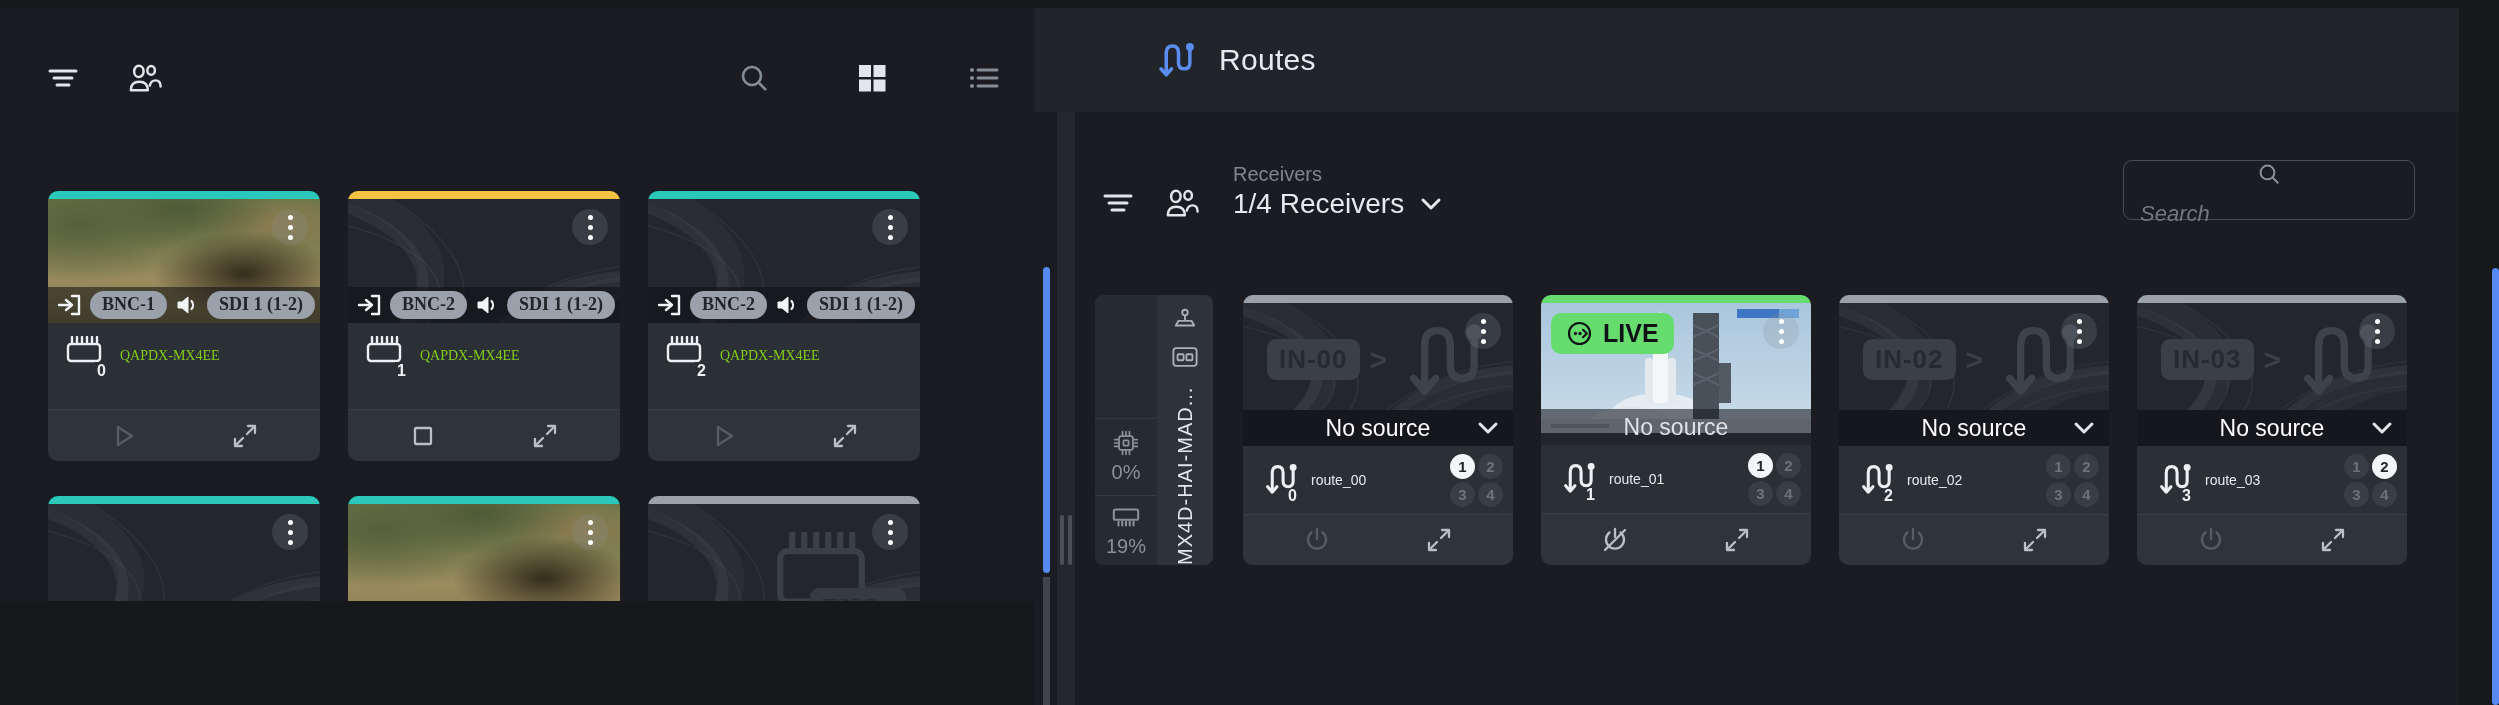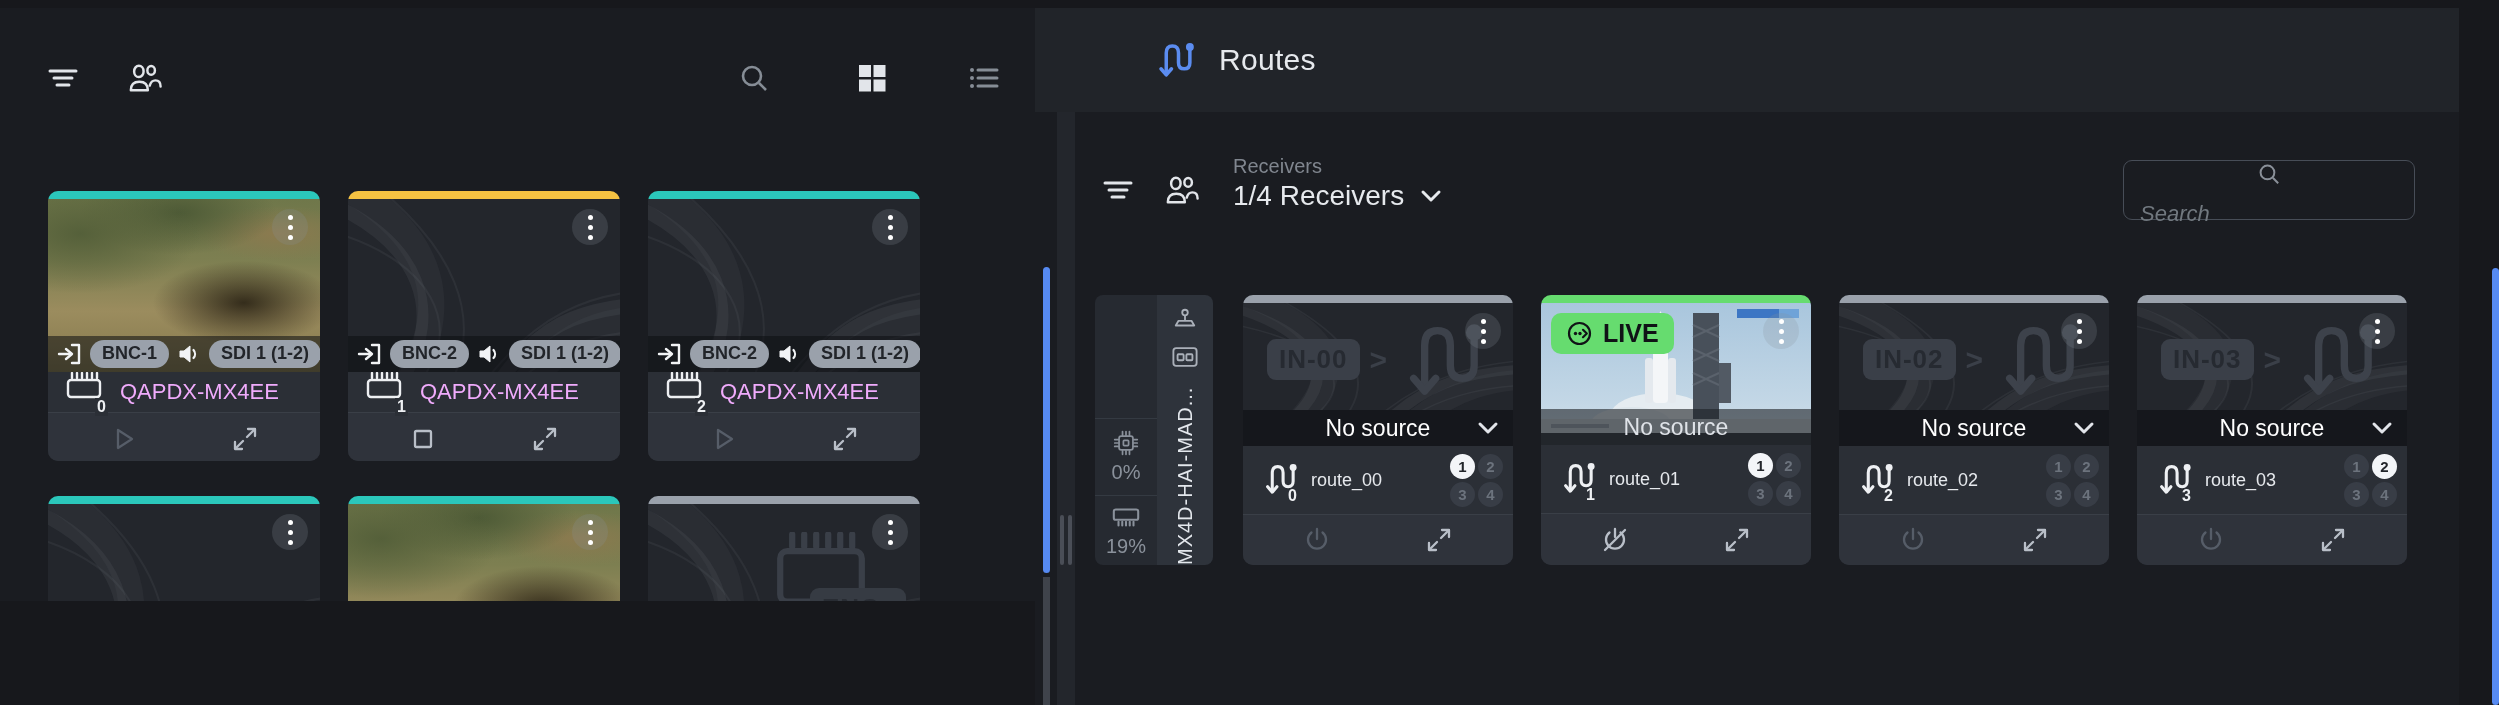--- a/index.html
+++ b/index.html
@@ -10,21 +10,21 @@
   #panel-sources { left:0; width:1037px; }
   #panel-routes  { left:1035px; width:1424px; }
 
   .panel-header { height:104px; background:#212429; display:flex; align-items:center;
     gap:28px; padding-left:108px; }
   .panel-title { font-size:30px; font-weight:500; color:#e6e9ed; letter-spacing:.3px; }
   .panel-body { height:593px; background:#1a1c21; position:relative; overflow:hidden; }
 
   .toolbar { position:absolute; left:0; right:0; display:flex; }
   #panel-sources .toolbar { top:44px; height:52px; align-items:center; padding:0 36px 0 46px; gap:48px; }
-  #panel-routes  .toolbar { top:18px; align-items:center; padding:0 44px 0 66px; gap:30px; }
+  #panel-routes  .toolbar { top:18px; align-items:flex-end; padding:0 44px 0 66px; gap:30px; }
 
   .tbicon { width:34px; height:34px; color:#e2e5ea; display:inline-block; flex:none; cursor:pointer; }
   .tbicon.dim { color:#868d96; }
   .tbicon svg { width:100%; height:100%; display:block; }
   #panel-routes .toolbar .tbicon { margin-top:30px; }
 
   .grow { flex:1; }
 
   .receivers-block { display:flex; flex-direction:column; gap:2px; margin-left:4px; cursor:pointer; }
   .receivers-label { font-size:20px; color:#80868f; }
@@ -43,21 +43,21 @@
   #src-row1 { left:48px; top:183px; }
   #src-row2 { left:48px; top:488px; }
   #route-row { left:208px; top:183px;text-align:right; }
 
   .card { width:272px; height:270px; border-radius:10px; background:#2b2f36;
     overflow:hidden; position:relative; display:flex; flex-direction:column; }
   .route-card { width:270px; }
   .topbar { height:8px; flex:none; background:#9aa1ab; }
 
   .thumb { position:relative; flex:none; background:#23262c; overflow:hidden; }
-  .src-thumb { height:173px; }
+  .src-thumb { height:124px;font-family:Liberation Serif, serif; }
   .rt-thumb  { height:107px; }
   .live-thumb{ height:142px; }
   .waves-bg, .waves-bg svg { position:absolute; inset:0; width:100%; height:100%; }
 
   .safari { background:
     radial-gradient(ellipse 130px 60px at 72% 60%, rgba(35,28,16,.85), rgba(35,28,16,0) 70%),
     radial-gradient(ellipse 160px 80px at 12% 20%, #55603a, rgba(85,96,58,0) 75%),
     radial-gradient(ellipse 140px 60px at 48% 8%, #4d5a36, rgba(77,90,54,0) 70%),
     radial-gradient(ellipse 120px 40px at 85% 20%, #8c7a4f, rgba(140,122,79,0) 70%),
     linear-gradient(180deg,#6f774a 0%,#7d7f51 35%,#9b8c5e 65%,#8e8154 85%,#7d744b 100%); }
@@ -74,21 +74,21 @@
   .bandicon { width:26px; height:26px; color:#f2f4f6; flex:none; }
   .bandicon svg { width:100%; height:100%; }
   .push { margin-left:auto; }
 
   .title-row { height:65px; display:flex; align-items:center; gap:16px; padding:0 16px;
     background:#2b2f36; }
   .chipwrap { position:relative; width:40px; height:40px; flex:none; color:#eef0f3; }
   .chipwrap svg { width:40px; height:34px; }
   .chipnum { position:absolute; right:-4px; bottom:-4px; font-size:16px; font-weight:bold;
     color:#eef0f3; background:#2b2f36; padding:0 2px; }
-  .card-title { font-size:22px; color:#f0abfc; }
+  .card-title { font-size:14px; color:#84cc16;font-family:Liberation Serif, serif; }
 
   .cfooter { margin-top:auto; height:52px; flex:none; border-top:1px solid #3a3f47;
     background:#2f333b; display:flex; align-items:center; justify-content:center; gap:90px; }
   .fbtn { width:32px; height:32px; border:none; background:transparent; padding:0; cursor:pointer; }
   .fbtn svg { width:100%; height:100%; }
   .fbtn.dim { color:#565d68; }
   .fbtn.lit { color:#b9bfc8; }
 
   .ghost { position:absolute; inset:0; display:flex; align-items:center; justify-content:center;
     gap:10px; padding-top:6px; }
@@ -105,21 +105,21 @@
   .srcrow .chev { position:absolute; right:14px; top:11px; width:22px; height:14px; color:#e2e5ea; }
   .live-band { position:absolute; left:0; right:0; bottom:0; height:36px;
     background:rgba(28,31,36,.6); display:flex; align-items:center; justify-content:center;
     font-size:23px; color:#dfe3e8; }
 
   .route-row { height:68px; flex:none; background:#2b2f36; display:flex; align-items:center;
     gap:14px; padding:0 10px 0 14px; }
   .rticon { position:relative; width:40px; height:46px; flex:none; color:#eef0f3; }
   .rticon svg { width:34px; height:40px; margin-top:2px; }
   .rtnum { position:absolute; right:0px; bottom:-2px; font-size:16px; font-weight:bold; color:#eef0f3; }
-  .route-name { font-size:18px; color:#e6e9ed; }
+  .route-name { font-size:14px; color:#e6e9ed; }
   .outgrid { margin-left:auto; display:grid; grid-template-columns:25px 25px; gap:3px; }
   .out-badge { width:25px; height:25px; border-radius:50%; background:#383d46; color:#6c737d;
     font-size:15px; font-weight:bold; display:flex; align-items:center; justify-content:center; }
   .out-badge.active { background:#f3f5f8; color:#22252a; }
 
   .live-badge { position:absolute; top:10px; left:10px; display:flex; align-items:center;
     gap:10px; background:#66dc6f; color:#101316; border-radius:10px; padding:6px 15px;
     font-size:25px; font-weight:600; }
   .live-badge svg { width:27px; height:27px; }
 

